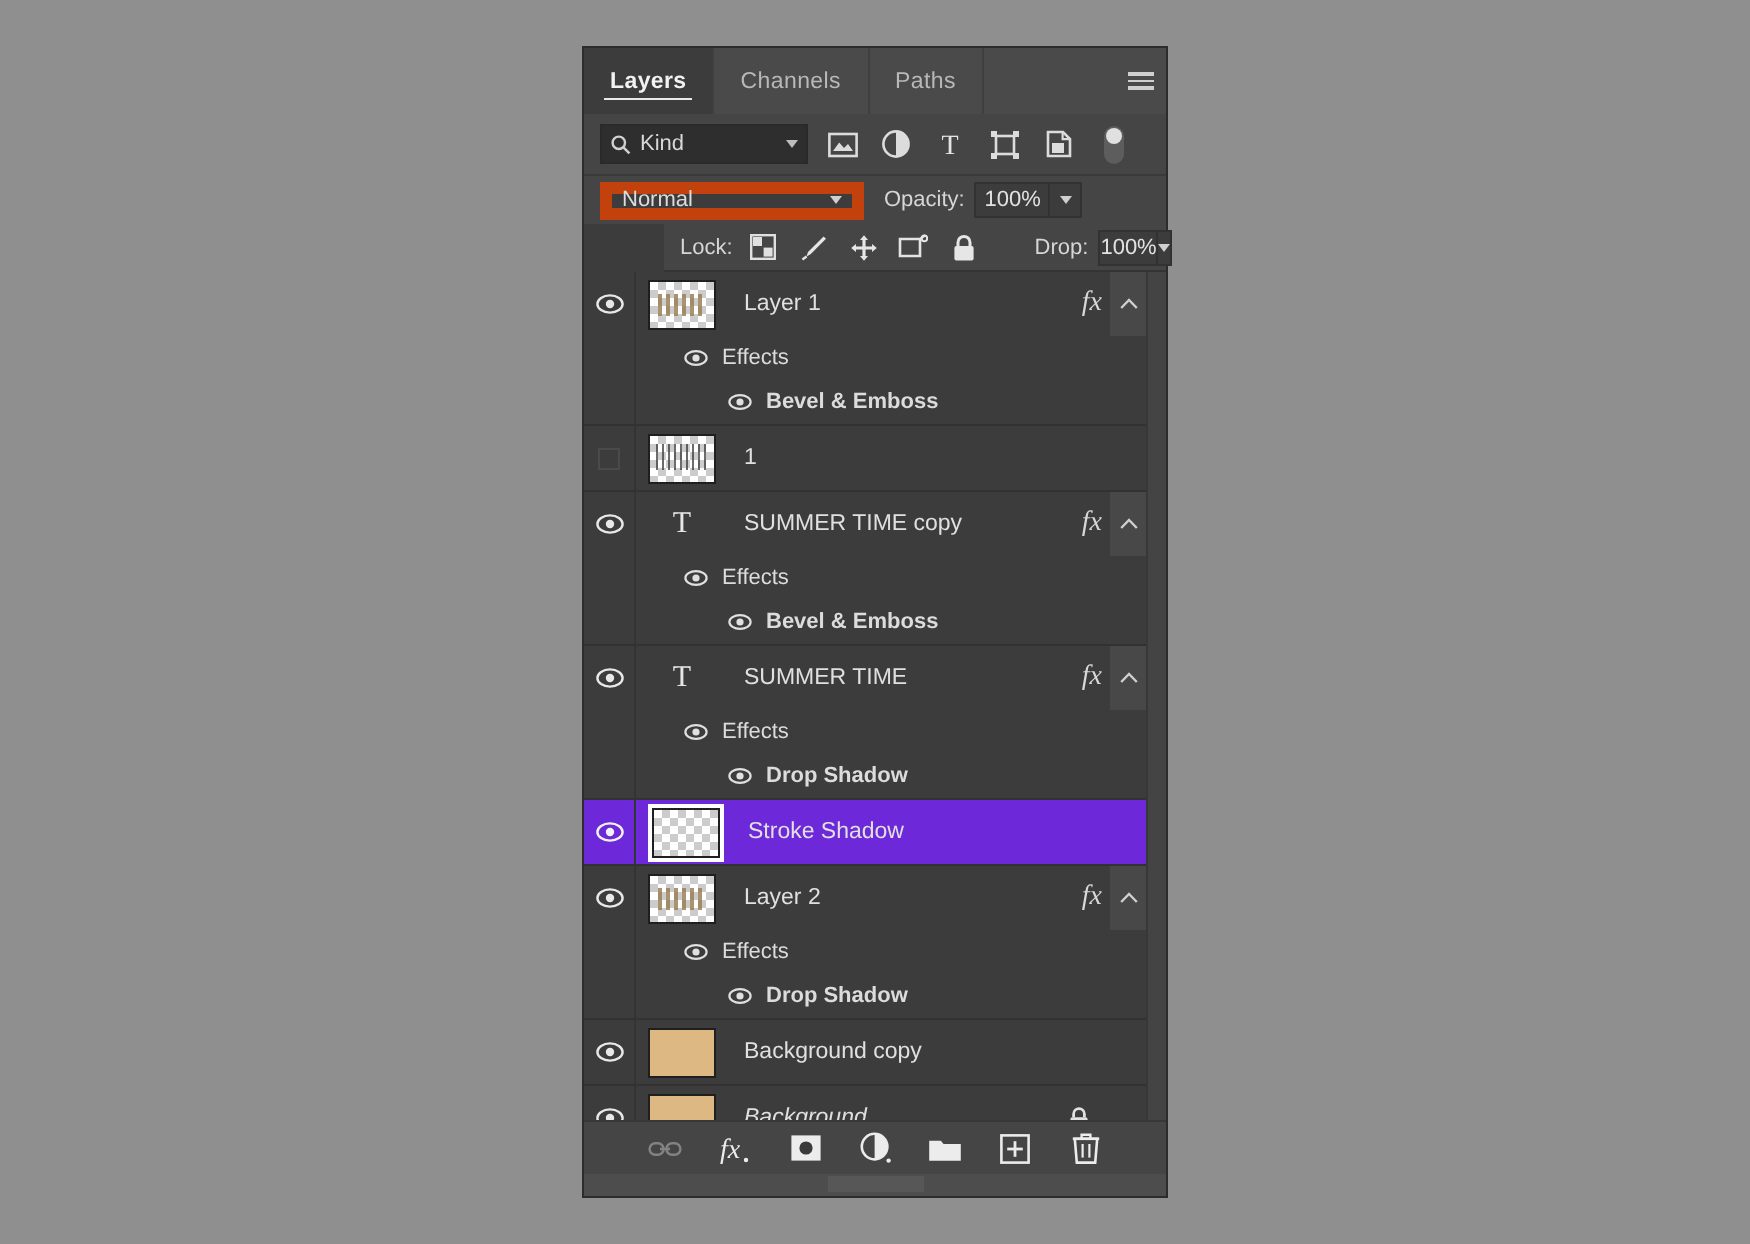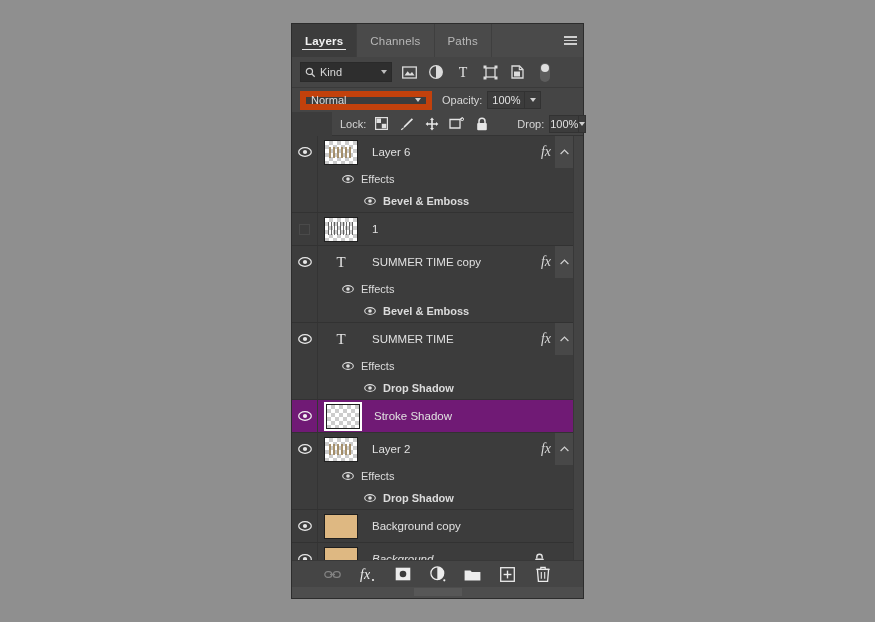--- a/index.html
+++ b/index.html
@@ -78,21 +78,21 @@
   .filter-row {
     height: 31px;
     background: #454545;
     display: flex;
     align-items: center;
     padding: 0 8px;
     flex: none;
     border-bottom: 1px solid #3a3a3a;
   }
   .kind-select {
-    width: 92px;
+    width: 104px;
     height: 20px;
     background: #2e2e2e;
     border: 1px solid #2a2a2a;
     display: flex;
     align-items: center;
     padding: 0 4px;
     font-size: 11px;
     color: #d8d8d8;
     cursor: pointer;
     position: relative;
@@ -198,21 +198,21 @@
   .layer-group { border-bottom: 1px solid #323232; }
 
   .layer-row {
     height: 32px;
     display: flex;
     align-items: center;
     background: #3c3c3c;
     position: relative;
     cursor: default;
   }
-  .layer-row.selected { background: #701a75; }
+  .layer-row.selected { background: #6d28d9; }
 
   .eye-cell {
     width: 26px; height: 100%;
     display: flex; align-items: center; justify-content: center;
     border-right: 1px solid #343434;
     cursor: pointer;
     flex: none;
   }
   .eye-off-box {
     width: 11px; height: 11px;
@@ -476,21 +476,21 @@
 
     <div class="layer-group">
       <div class="layer-row">
         <div class="eye-cell">
           <svg width="14" height="10" viewBox="0 0 14 10">
               <ellipse cx="7" cy="5" rx="6.3" ry="4.3" fill="none" stroke="#e8e8e8" stroke-width="1.2"></ellipse>
               <circle cx="7" cy="5" r="2.1" fill="#e8e8e8"></circle>
             </svg>
         </div>
         <div class="thumb text-overlay"></div>
-        <div class="layer-name">Layer 6</div>
+        <div class="layer-name">Layer 1</div>
         <span class="fx-mark">fx</span>
         <div class="chev-cell">
           <svg width="9" height="6" viewBox="0 0 9 6">
               <path d="M0.6 5 L4.5 1 L8.4 5" fill="none" stroke="#cfcfcf" stroke-width="1.2"></path>
             </svg>
         </div>
       </div>
       <div class="effect-row">
         <div class="eye-gap"></div>
         <div class="indent-1" style="display:flex;align-items:center;">

